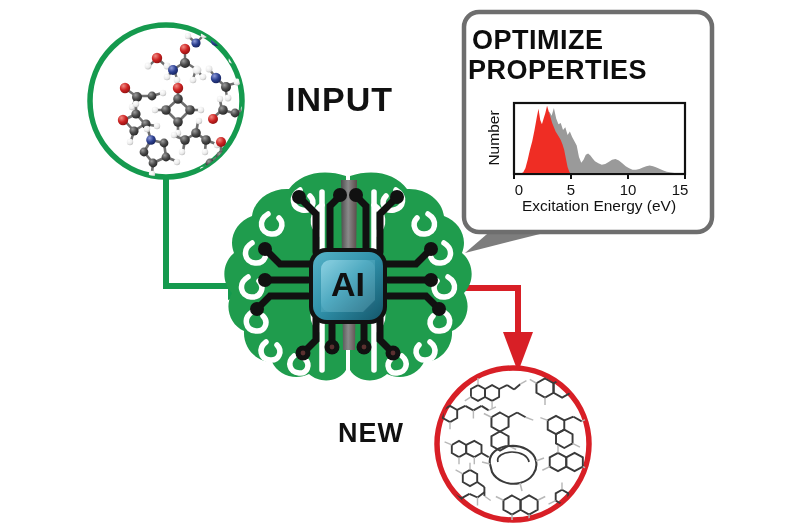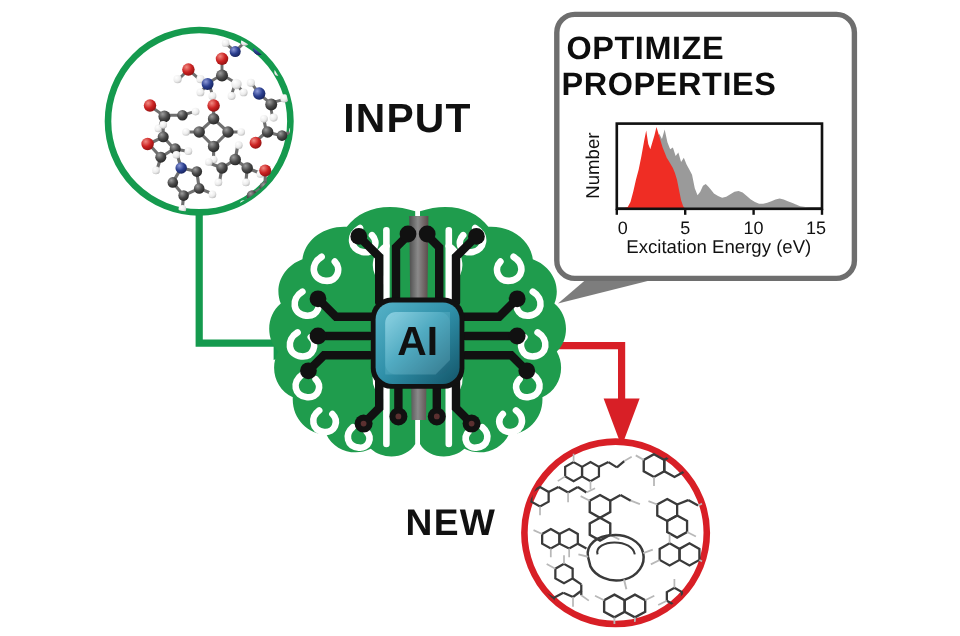--- a/index.html
+++ b/index.html
@@ -1,21 +1,21 @@
 <!DOCTYPE html>
 <html><head>
 <meta charset="utf-8">
 <style>
   html,body{margin:0;padding:0;background:#ffffff;}
   body{width:800px;height:530px;overflow:hidden;font-family:"Liberation Sans",sans-serif;}
   #stage{position:relative;width:800px;height:530px;background:#ffffff;}
   #stage svg.layer{position:absolute;left:0;top:0;width:800px;height:530px;}
   .lbl{position:absolute;font-weight:bold;color:#111111;letter-spacing:1px;}
   #input-label{left:286px;top:80px;font-size:34px;}
-  #new-label{left:338px;top:418px;font-size:31px;}
+  #new-label{left:338px;top:418px;font-size:27px;}
   .callout-title{font-weight:bold;color:#0d0d0d;text-align:left;line-height:1.02;font-size:27px;letter-spacing:.5px;}
 </style>
 </head>
 <body>
 
 <div id="stage">
 
   <svg class="layer" viewBox="0 0 800 530">
     <defs>
       <radialGradient id="gAtomO" cx="35%" cy="30%" r="75%">

